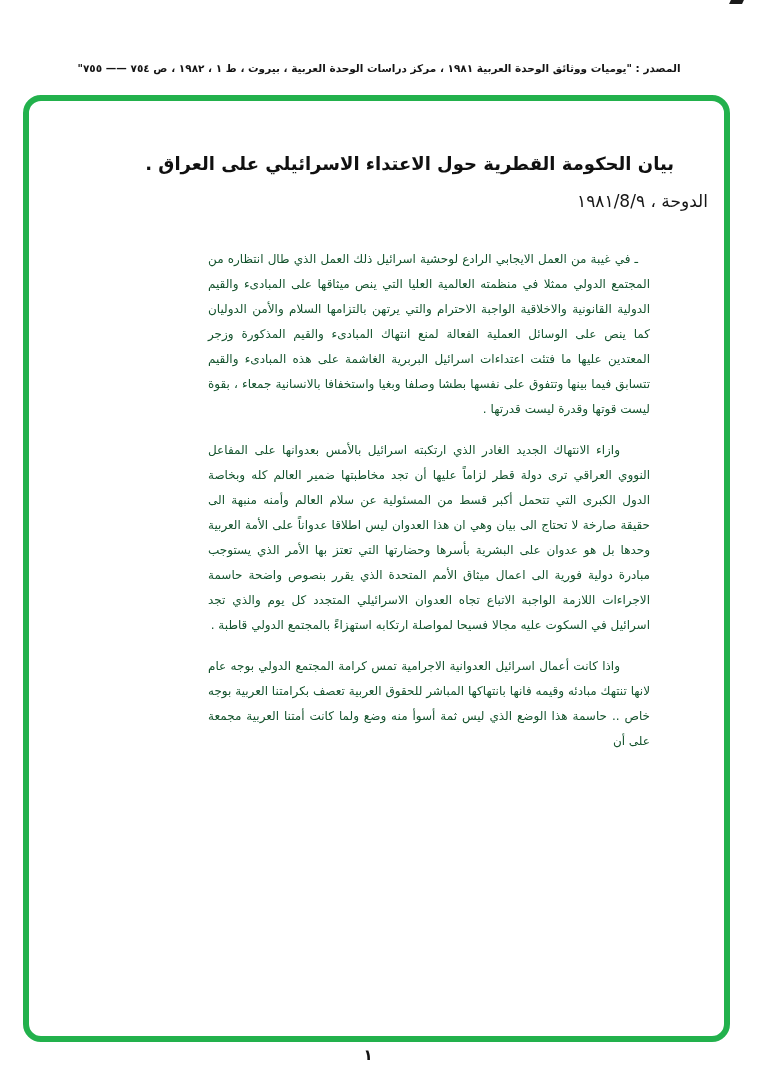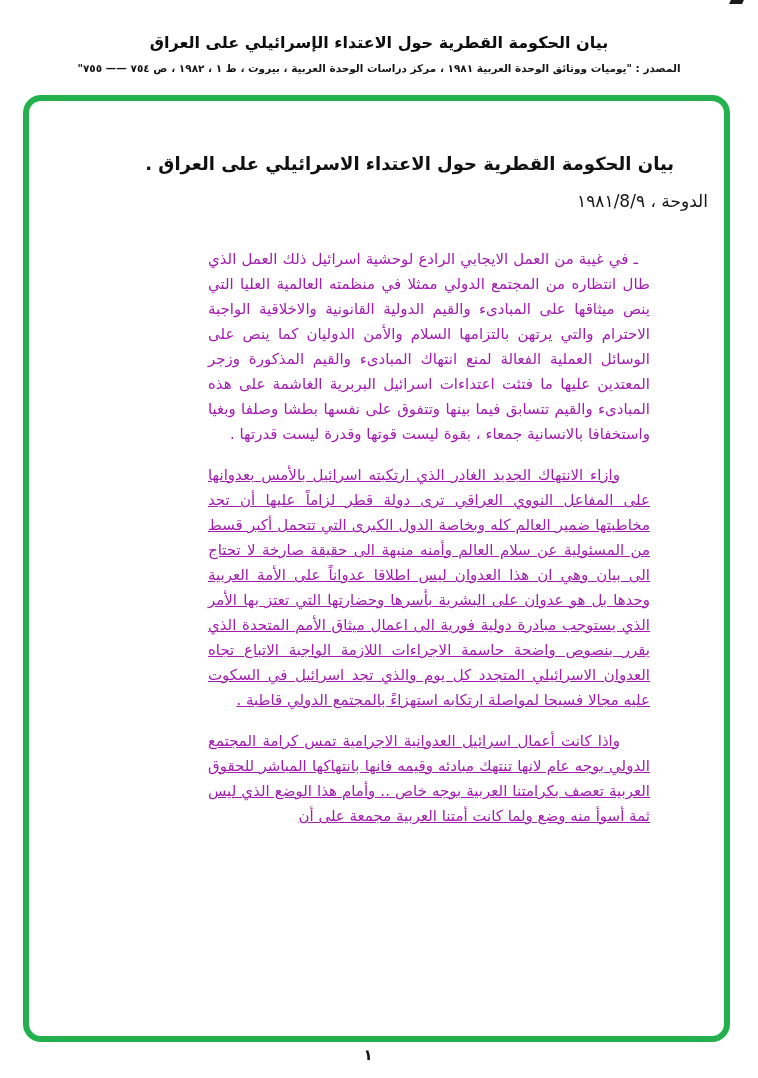--- a/index.html
+++ b/index.html
@@ -79,30 +79,29 @@
     font-size: 17px;
     color: #161616;
   }
   .doc-body {
     position: absolute;
     top: 146px;
     right: 74px;
     width: 442px;
     direction: rtl;
     text-align: justify;
-    font-size: 15px;
+    font-size: 12px;
     line-height: 25px;
-    color: #a21caf;
+    color: #14532d;
   }
   .doc-body p {
     margin: 0 0 16px 0;
   }
   .doc-body p.indent {
     text-indent: 30px;
-    text-decoration: underline;
   }
   .doc-body p.lead {
     text-indent: 12px;
   }
   .page-number {
     position: absolute;
     top: 1046px;
     left: 358px;
     width: 20px;
     text-align: center;
@@ -111,35 +110,34 @@
     color: #111;
   }
 </style>
 </head>
 <body>
 
 <div class="page">
 
   <div class="corner-mark"></div>
 
-  <div class="header-title">بيان الحكومة القطرية حول الاعتداء الإسرائيلي على العراق</div>
 
   <div class="header-source">المصدر : "يوميات ووثائق الوحدة العربية ١٩٨١ ، مركز دراسات الوحدة العربية ، بيروت ، ط ١ ، ١٩٨٢ ، ص ٧٥٤ —— ٧٥٥"</div>
 
   <div class="green-box" style="border-color: rgb(34, 177, 76);">
 
     <div class="doc-title">بيان الحكومة القطرية حول الاعتداء الاسرائيلي على العراق .</div>
 
     <div class="dateline">
       <span>الدوحة ، ١٩٨١/8/٩</span>
     </div>
 
     <div class="doc-body">
       <p class="lead">ـ في غيبة من العمل الايجابي الرادع لوحشية اسرائيل ذلك العمل الذي طال انتظاره من المجتمع الدولي ممثلا في منظمته العالمية العليا التي ينص ميثاقها على المبادىء والقيم الدولية القانونية والاخلاقية الواجبة الاحترام والتي يرتهن بالتزامها السلام والأمن الدوليان كما ينص على الوسائل العملية الفعالة لمنع انتهاك المبادىء والقيم المذكورة وزجر المعتدين عليها ما فتئت اعتداءات اسرائيل البربرية الغاشمة على هذه المبادىء والقيم تتسابق فيما بينها وتتفوق على نفسها بطشا وصلفا وبغيا واستخفافا بالانسانية جمعاء ، بقوة ليست قوتها وقدرة ليست قدرتها .</p>
       <p class="indent">وازاء الانتهاك الجديد الغادر الذي ارتكبته اسرائيل بالأمس بعدوانها على المفاعل النووي العراقي ترى دولة قطر لزاماً عليها أن تجد مخاطبتها ضمير العالم كله وبخاصة الدول الكبرى التي تتحمل أكبر قسط من المسئولية عن سلام العالم وأمنه منبهة الى حقيقة صارخة لا تحتاج الى بيان وهي ان هذا العدوان ليس اطلاقا عدواناً على الأمة العربية وحدها بل هو عدوان على البشرية بأسرها وحضارتها التي تعتز بها الأمر الذي يستوجب مبادرة دولية فورية الى اعمال ميثاق الأمم المتحدة الذي يقرر بنصوص واضحة حاسمة الاجراءات اللازمة الواجبة الاتباع تجاه العدوان الاسرائيلي المتجدد كل يوم والذي تجد اسرائيل في السكوت عليه مجالا فسيحا لمواصلة ارتكابه استهزاءً بالمجتمع الدولي قاطبة .</p>
-      <p class="indent">واذا كانت أعمال اسرائيل العدوانية الاجرامية تمس كرامة المجتمع الدولي بوجه عام لانها تنتهك مبادئه وقيمه فانها بانتهاكها المباشر للحقوق العربية تعصف بكرامتنا العربية بوجه خاص .. وأمام هذا الوضع الذي ليس ثمة أسوأ منه وضع ولما كانت أمتنا العربية مجمعة على أن</p>
+      <p class="indent">واذا كانت أعمال اسرائيل العدوانية الاجرامية تمس كرامة المجتمع الدولي بوجه عام لانها تنتهك مبادئه وقيمه فانها بانتهاكها المباشر للحقوق العربية تعصف بكرامتنا العربية بوجه خاص .. حاسمة هذا الوضع الذي ليس ثمة أسوأ منه وضع ولما كانت أمتنا العربية مجمعة على أن</p>
     </div>
 
   </div>
 
   <div class="page-number">١</div>
 
 </div>
 
 </body></html>

